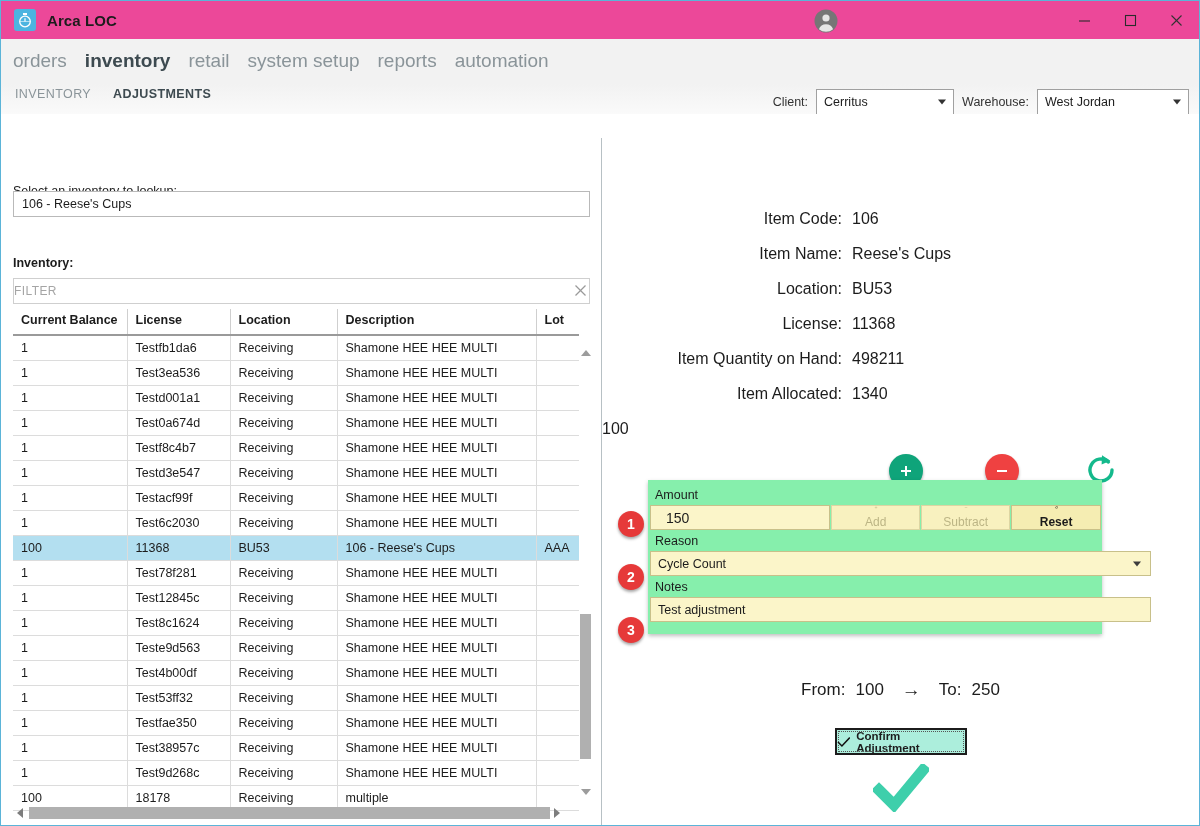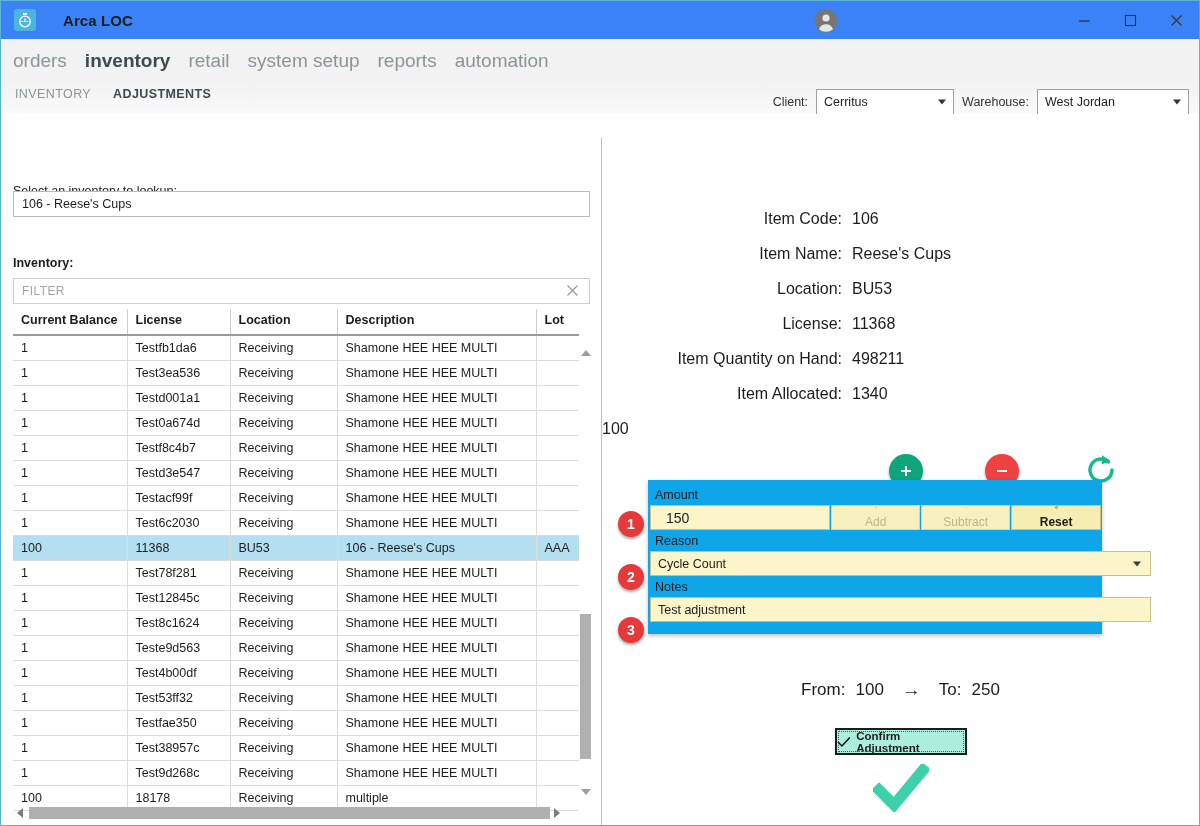--- a/index.html
+++ b/index.html
@@ -13,22 +13,22 @@
     position: relative;
     width: 1200px; height: 826px;
     border: 1px solid #5bb4d8;
     background: #ffffff;
     overflow: hidden;
   }
 
   
   .titlebar {
     position: absolute; left: 0; top: 0; width: 1198px; height: 38px;
-    background: #3b82f6;
-    display: flex; align-items: center; gap: 16px;
+    background: #ec4899;
+    display: flex; align-items: center;
   }
   .app-icon {
     width: 22px; height: 22px; margin-left: 13px; border-radius: 3px;
     background: #4cb4e0; display: flex; align-items: center; justify-content: center;
   }
   .app-title {
     margin-left: 11px; font-size: 15px; font-weight: bold; color: #1c1c1c;
     letter-spacing: .1px;
   }
   .avatar-wrap {
@@ -90,21 +90,21 @@
     position: absolute; left: 12px; top: 77px; width: 577px; height: 26px;
     border: 1px solid #b9b9b9; background: #fff; font-size: 12.5px; color: #1c1c1c;
     display: flex; align-items: center; padding: 0 8px;
   }
   .lbl-inventory {
     position: absolute; left: 12px; top: 142px; font-size: 12.5px; font-weight: bold; color: #1c1c1c;
   }
   .filter-box {
     position: absolute; left: 12px; top: 164px; width: 577px; height: 26px;
     border: 1px solid #cfcfcf; background: #fff;
-    display: flex; align-items: center; padding: 0 8px;
+    display: flex; align-items: center; padding: 0 0;
   }
   .filter-box .ph { font-size: 12px; color: #a5a5a5; letter-spacing: .4px; flex: 1; }
   .filter-clear { color: #9a9a9a; font-size: 14px; line-height: 1; padding-right: 2px; }
 
   
   .tablewrap {
     position: absolute; left: 12px; top: 195px; width: 578px; height: 506px;
     background: #fff; overflow: hidden;
   }
   table.invtable { border-collapse: collapse; width: 566px; table-layout: fixed; }
@@ -166,21 +166,21 @@
     position: absolute; width: 34px; height: 34px; border-radius: 50%;
     display: flex; align-items: center; justify-content: center;
     box-shadow: 0 2px 3px rgba(0,0,0,.33);
   }
   .circ.plus { left: 287px; top: 8px; background: #0fa47a; }
   .circ.minus { left: 383px; top: 8px; background: #ef4141; }
   .refresh-icon { position: absolute; left: 480px; top: 5px; }
 
   .formpanel {
     position: absolute; left: 46px; top: 366px; width: 454px; height: 154px;
-    background: #0ea5e9; box-shadow: 0 2px 4px rgba(0,0,0,.25);
+    background: #86efac; box-shadow: 0 2px 4px rgba(0,0,0,.25);
     padding: 4px 0 0 0;
   }
   .flabel { font-size: 12.5px; color: #1c1c1c; padding: 4px 0 3px 7px; }
   .frow1 { display: flex; padding: 0 1px 0 2px; }
   .amount-input {
     width: 201px; height: 25px; background: #fbf5c9; border: 1px solid #c8c08a;
     font-size: 14px; color: #1c1c1c; display: flex; align-items: center; padding-left: 15px;
   }
   .fbtn {
     height: 25px; border: 1px solid #ddd5a2; margin-left: 1px;

